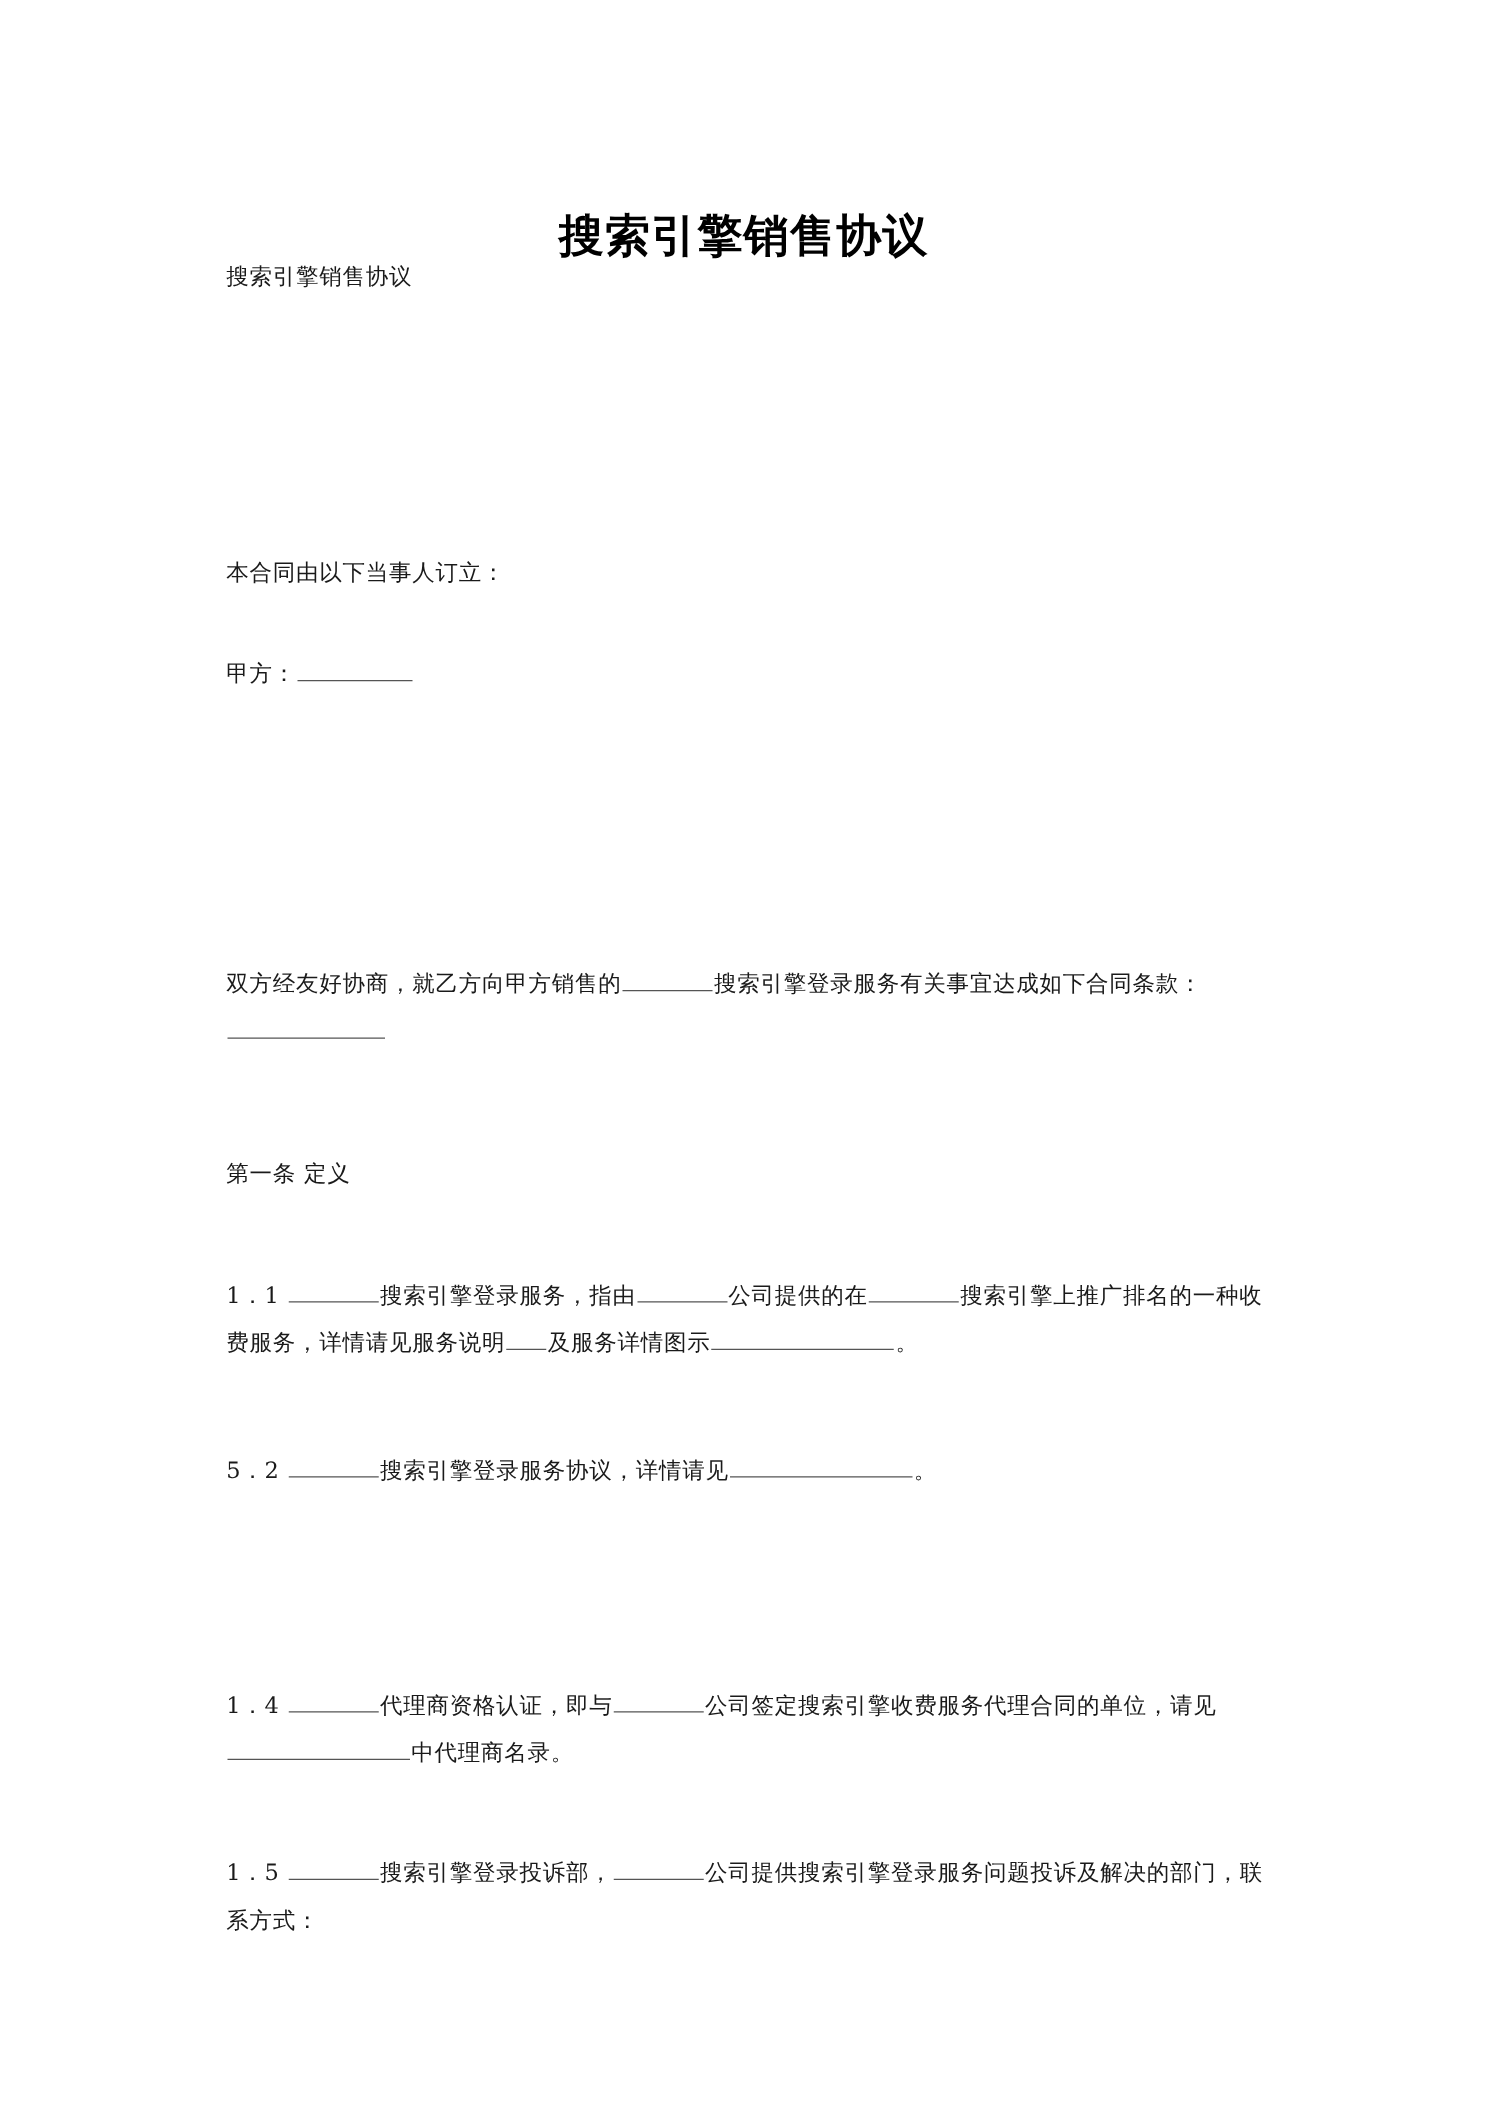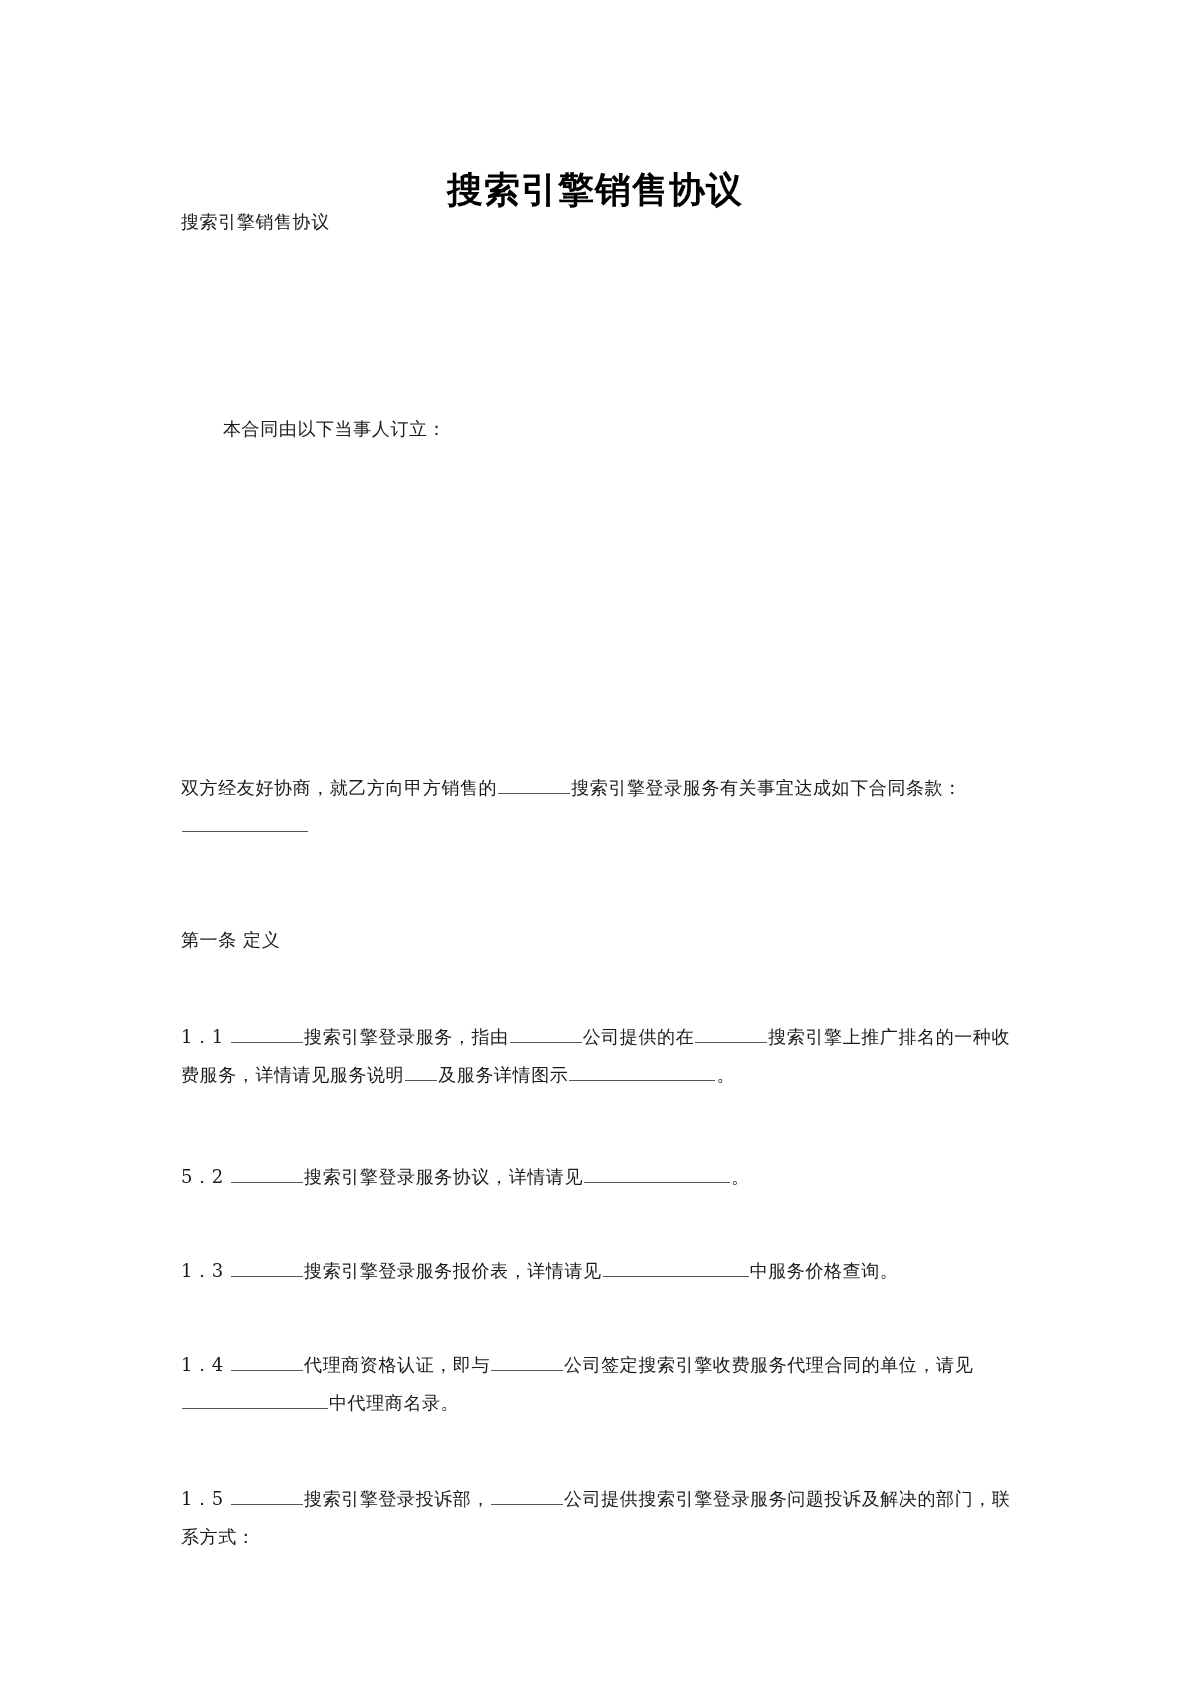--- a/index.html
+++ b/index.html
@@ -61,31 +61,31 @@
 </head>
 <body>
 
 <div class="page">
 
   <div class="title">搜索引擎销售协议</div>
 
   <p class="para" style="top:203px;">搜索引擎销售协议</p>
 
 
-  <p class="para" style="top:410px;margin-left:42px;">本合同由以下当事人订立：</p>
+  <p class="para" style="top:440px;">本合同由以下当事人订立：</p>
 
+  <p class="para" style="top:521px;"><span>甲方：</span><span class="blank b9"></span></p>
 
 
   <p class="para" style="top:769px;"><span>双方经友好协商，就乙方向甲方销售的</span><span class="blank b7"></span><span>搜索引擎登录服务有关事宜达成如下合同条款：</span><span class="blank b12"></span></p>
 
   <p class="para" style="top:921px;">第一条 定义</p>
 
   <p class="para" style="top:1018px;"><span>1．1</span> <span class="blank b7"></span><span>搜索引擎登录服务，指由</span><span class="blank b7"></span><span>公司提供的在</span><span class="blank b7"></span><span>搜索引擎上推广排名的一种收费服务，详情请见服务说明</span><span class="blank b3"></span><span>及服务详情图示</span><span class="blank b14"></span><span>。</span></p>
 
   <p class="para" style="top:1158px;"><span>5．2</span> <span class="blank b7"></span><span>搜索引擎登录服务协议，详情请见</span><span class="blank b14"></span><span>。</span></p>
 
-  <p class="para" style="top:1252px;"><span>1．3</span> <span class="blank b7"></span><span>搜索引擎登录服务报价表，详情请见</span><span class="blank b14"></span><span>中服务价格查询。</span></p>
 
   <p class="para" style="top:1346px;"><span>1．4</span> <span class="blank b7"></span><span>代理商资格认证，即与</span><span class="blank b7"></span><span>公司签定搜索引擎收费服务代理合同的单位，请见</span><span class="blank b14"></span><span>中代理商名录。</span></p>
 
   <p class="para" style="top:1480px;"><span>1．5</span> <span class="blank b7"></span><span>搜索引擎登录投诉部，</span><span class="blank b7"></span><span>公司提供搜索引擎登录服务问题投诉及解决的部门，联系方式：</span></p>
 
 </div>
 
 </body></html>

